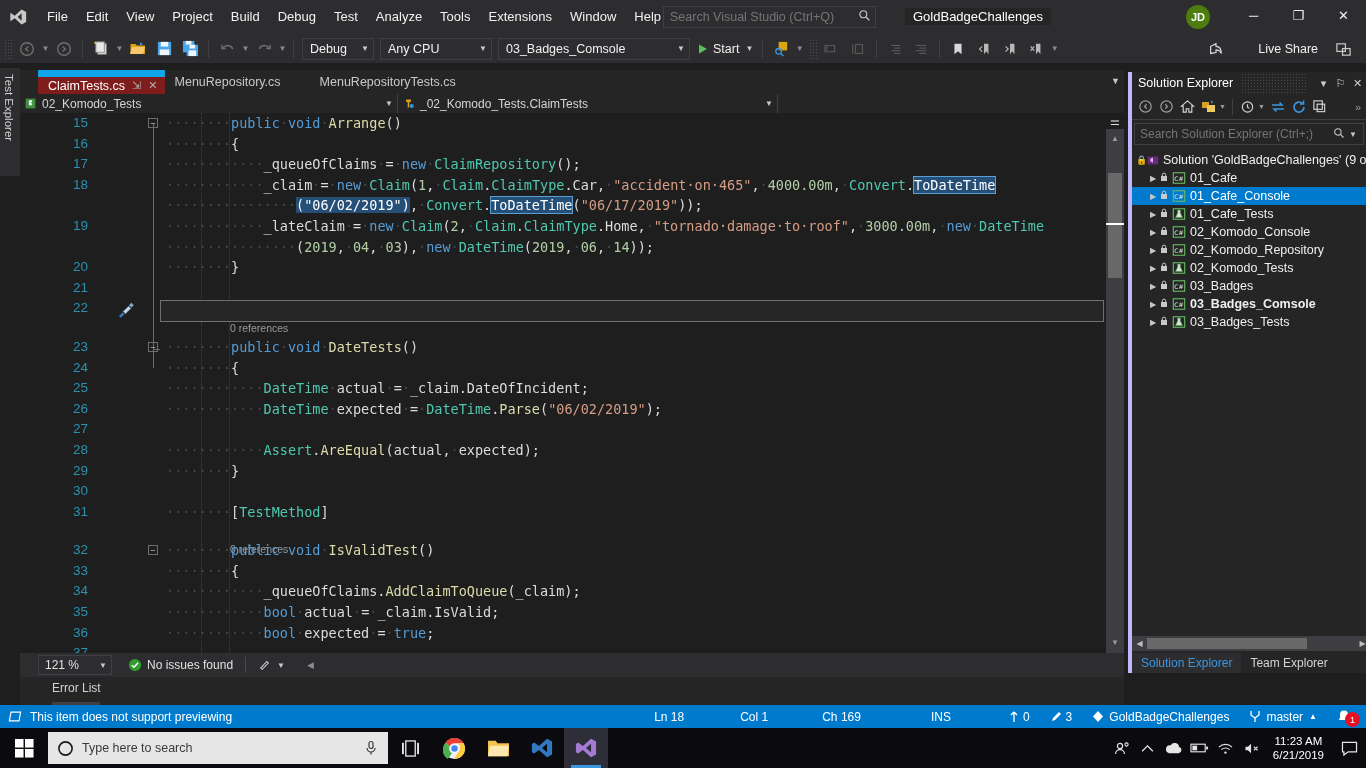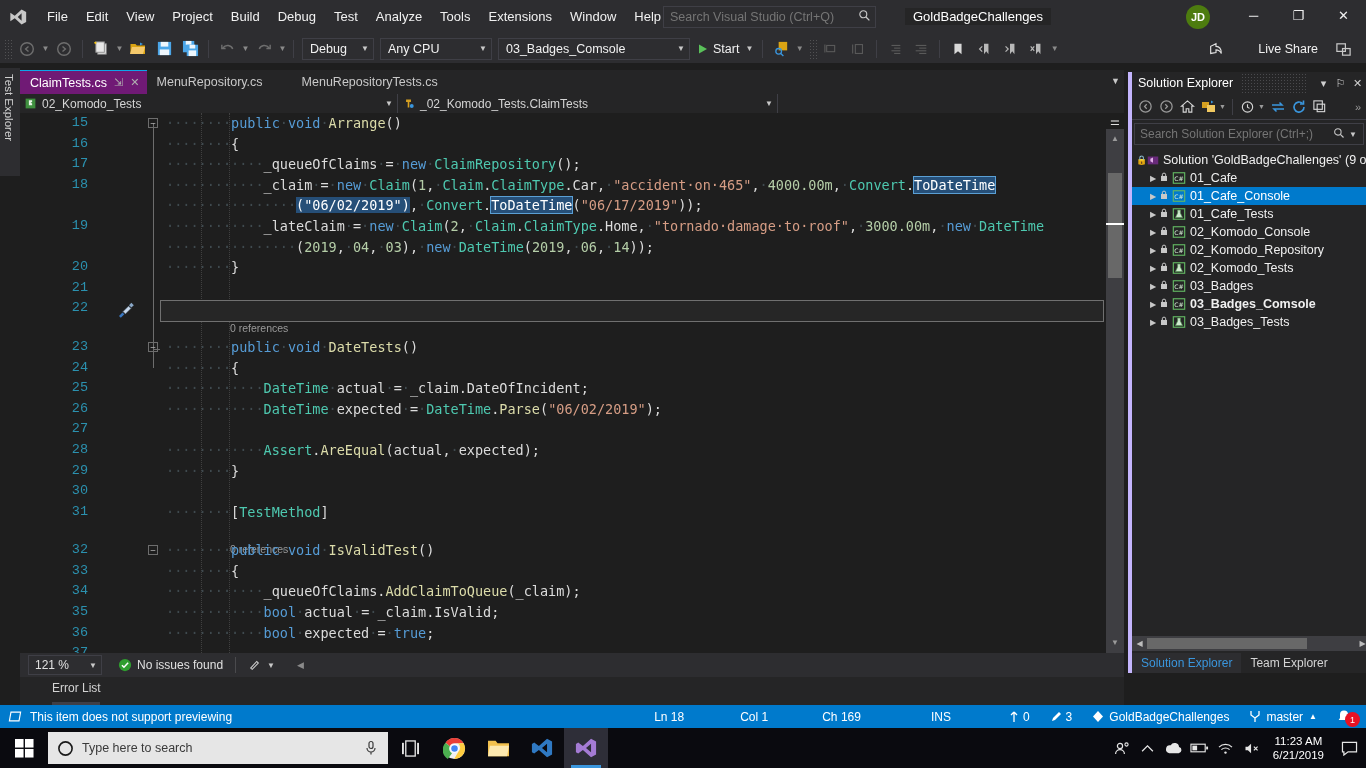--- a/index.html
+++ b/index.html
@@ -95,21 +95,21 @@
 
   
   #doc-tabs {
     position: absolute; left: 20px; top: 70px; width: 1104px; height: 24px;
     background: #252526; display: flex; align-items: flex-end;
   }
   .doc-tab {
     height: 24px; display: flex; align-items: center; padding: 0 7px 0 10px;
     font-size: 12.5px; color: #c9c9c9; white-space: nowrap;
   }
-  .doc-tab.active { background: #701a75; color: #ffffff; border-top: 1px solid #0ea5e9; }
+  .doc-tab.active { background: #7f1d1d; color: #ffffff; border-top: 7px solid #0ea5e9; margin-left: 18px; }
   .doc-tab .pin, .doc-tab .x { margin-left: 7px; color: #b0b0b0; font-size: 11px; }
   #tabs-overflow { position: absolute; right: 4px; top: 6px; color: #c8c8c8; font-size: 9px; }
 
   
   #navbar {
     position: absolute; left: 20px; top: 94px; width: 1104px; height: 19px;
     background: #252526; display: flex; align-items: center; font-size: 12px; color: #d4d4d4;
   }
   .nav-seg { height: 19px; display: flex; align-items: center; padding: 0 4px;
              border-right: 1px solid #3f3f46; }
@@ -121,21 +121,21 @@
     position: absolute; left: 20px; top: 113px; width: 1104px; height: 540px;
     background: #1e1e1e; overflow: hidden;
   }
   #code-area { position: absolute; left: 0; top: 0; width: 1086px; height: 540px; }
   .cl {
     position: relative; height: 20.6px; line-height: 20.6px;
     font-family: "DejaVu Sans Mono", monospace; font-size: 13.5px; white-space: pre;
   }
   .lnum {
     position: absolute; left: 0; width: 68px; text-align: right;
-    color: #2b91af; font-family: Liberation Mono, monospace; font-size: 13.5px;
+    color: #2b91af; font-family: Liberation Sans, sans-serif; font-size: 13.5px;
   }
   .ctext { position: absolute; left: 146px; white-space: pre; }
   .refs {
     position: absolute; left: 210px; font-size: 10.5px; color: #9a9a9a;
     font-family: "Liberation Sans", sans-serif; height: 18px; line-height: 18px;
   }
   .rline { height: 18px; }
 
   
   .kw   { color: #569cd6; }
@@ -180,21 +180,21 @@
            font-size: 8px; text-align:center; line-height:16px; }
   #vs-thumb { position: absolute; left: 2px; top: 60px; width: 14px; height: 105px; background: #686868; }
   #vs-mark  { position: absolute; left: 0px; top: 110px; width: 18px; height: 2px; background: #ffffff; }
 
   
   #edit-status {
     position: absolute; left: 20px; top: 653px; width: 1104px; height: 24px;
     background: #2d2d30; display: flex; align-items: center; font-size: 12px; color: #e0e0e0;
   }
   #zoom-combo {
-    width: 74px; height: 20px; margin-left: 8px; border: 1px solid #3f3f46;
+    width: 74px; height: 20px; margin-left: 18px; border: 1px solid #3f3f46;
     display: flex; align-items: center; padding: 0 4px 0 6px;
   }
   #zoom-combo .ca { margin-left: auto; color: #c8c8c8; font-size: 8px; }
   #issues { display: flex; align-items: center; margin-left: 16px; }
   .sep-v { width: 1px; height: 16px; background: #4a4a4d; margin: 0 12px; }
 
   
   #errorlist-pane {
     position: absolute; left: 20px; top: 677px; width: 1104px; height: 28px;
     background: #252526;

